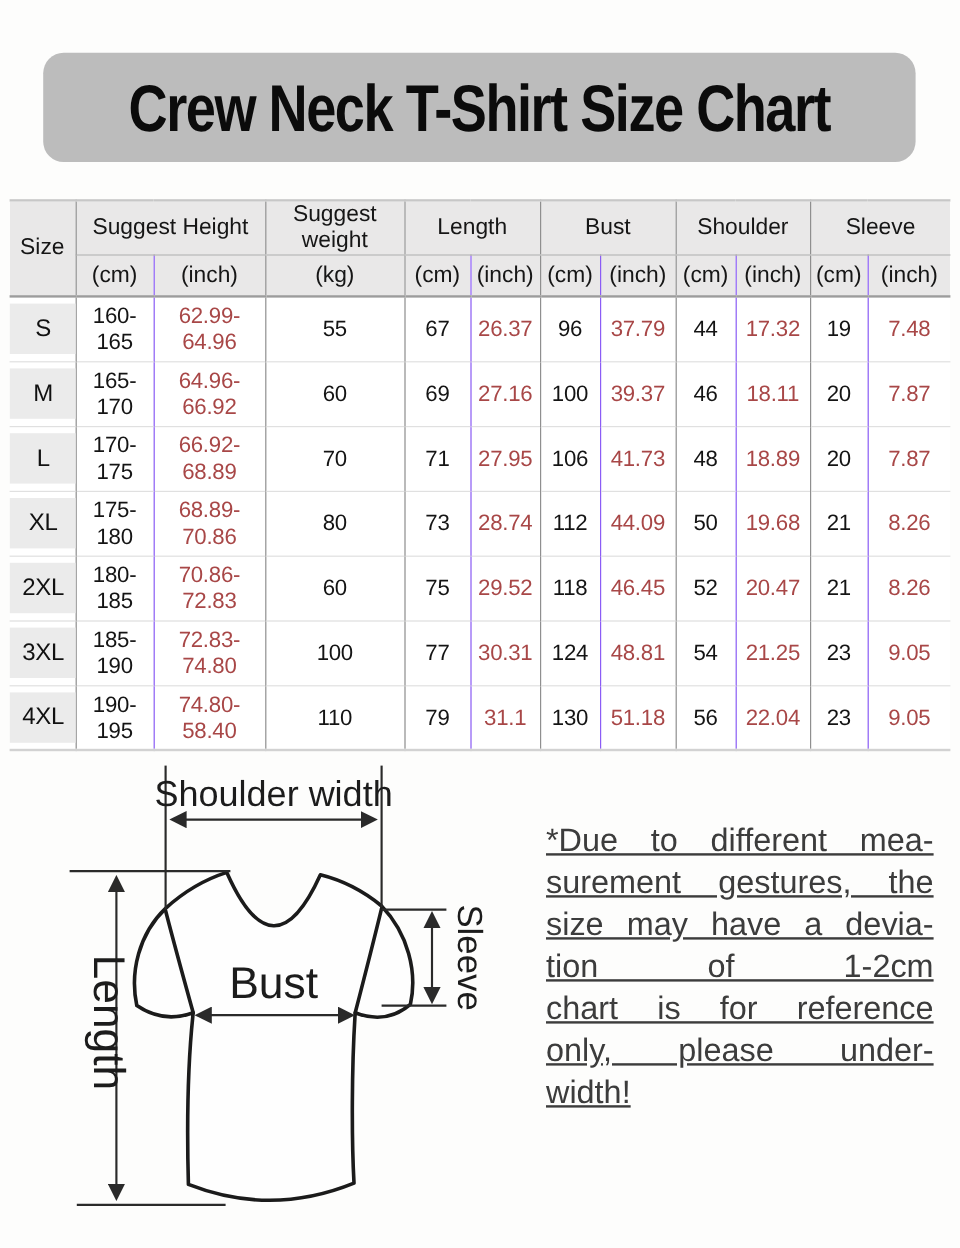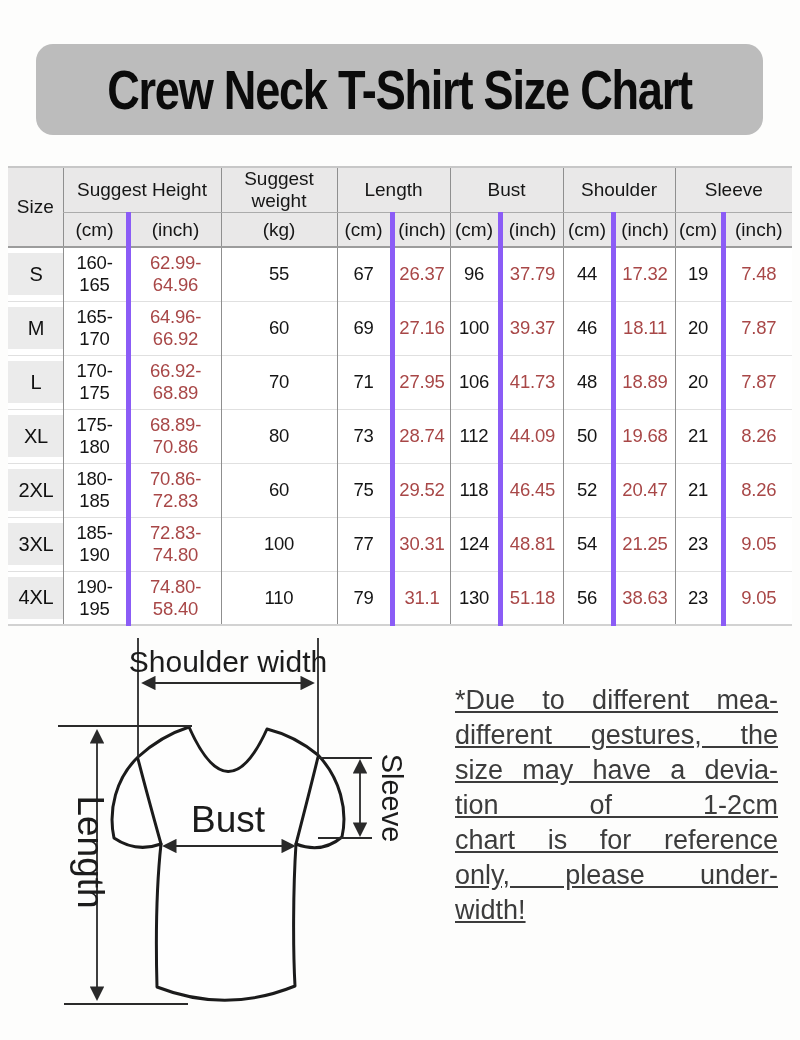--- a/index.html
+++ b/index.html
@@ -19,21 +19,21 @@
           font-weight:400;overflow:hidden;}
   #size-table thead th{background:#e9e8e8;color:#161616;}
   tr.ghead th{height:36px;font-size:19px;}
   tr.ghead th.gh{border-bottom:1px solid #ababab;}
   tr.subhead th{height:33px;font-size:19px;}
   #size-table tbody tr{height:54px;}
   #size-table tbody td{font-size:18.5px;letter-spacing:-0.2px;background:#ffffff;}
   #size-table tbody tr:first-child td{border-top:2px solid #9c9c9c;}
   #size-table tbody tr + tr td{border-top:1px solid #e0e0e0;}
   .gs{border-left:1.6px solid #8f8f8f;}   
-  .ss{border-left:5px solid #8b5cf6;}     
+  .ss{border-left:1px solid #8b5cf6;}     
   .inch-h{color:#b93d3d;}
   td.inch{color:#a84747;}
   td.size-cell{background:#ffffff;}
   td.size-cell .chip{display:inline-flex;align-items:center;justify-content:center;
           min-width:50px;height:42px;padding:0 3px;background:#ebebeb;font-size:20px;color:#111;}
 
   
   #diagram{position:absolute;left:30px;top:630px;width:420px;height:410px;}
   #diagram text{font-family:"Liberation Sans",sans-serif;fill:#1c1c1c;}
 
@@ -179,21 +179,21 @@
       <tr>
         <td class="size-cell"><span class="chip">4XL</span></td>
         <td class="gs">190-195</td>
         <td class="ss inch">74.80-58.40</td>
         <td class="gs">110</td>
         <td class="gs">79</td>
         <td class="ss inch">31.1</td>
         <td class="gs">130</td>
         <td class="ss inch">51.18</td>
         <td class="gs">56</td>
-        <td class="ss inch">38.63</td>
+        <td class="ss inch">22.04</td>
         <td class="gs">23</td>
         <td class="ss inch">9.05</td>
       </tr>
     </tbody>
   </table>
 
   <svg id="diagram" viewBox="0 0 420 410">
     <defs>
       <marker id="ah" viewBox="0 0 10 10" refX="8" refY="5" markerWidth="8" markerHeight="8" orient="auto-start-reverse">
         <path d="M0,0 L10,5 L0,10 z" fill="#2a2a2a"></path>
@@ -228,21 +228,21 @@
     <line x1="288" y1="208" x2="342" y2="208" stroke="#2a2a2a" stroke-width="1.8"></line>
     <line x1="330" y1="132" x2="330" y2="204" stroke="#2a2a2a" stroke-width="1.8" marker-start="url(#ah)" marker-end="url(#ah)"></line>
     <text x="352" y="168" text-anchor="middle" font-size="29" transform="rotate(90 352 168)">Sleeve</text>
 
     <text x="198" y="202" text-anchor="middle" font-size="37">Bust</text>
     <line x1="135" y1="216" x2="263" y2="216" stroke="#2a2a2a" stroke-width="1.8" marker-start="url(#ah)" marker-end="url(#ah)"></line>
   </svg>
 
   <div id="note">
     <div class="nline">*Due to different mea-</div>
-    <div class="nline">different gestures, the</div>
+    <div class="nline">surement gestures, the</div>
     <div class="nline">size may have a devia-</div>
     <div class="nline">tion of 1-2cm</div>
     <div class="nline">chart is for reference</div>
     <div class="nline">only, please under-</div>
     <div class="nline last">width!</div>
   </div>
 
 </div>
 
 </body></html>

